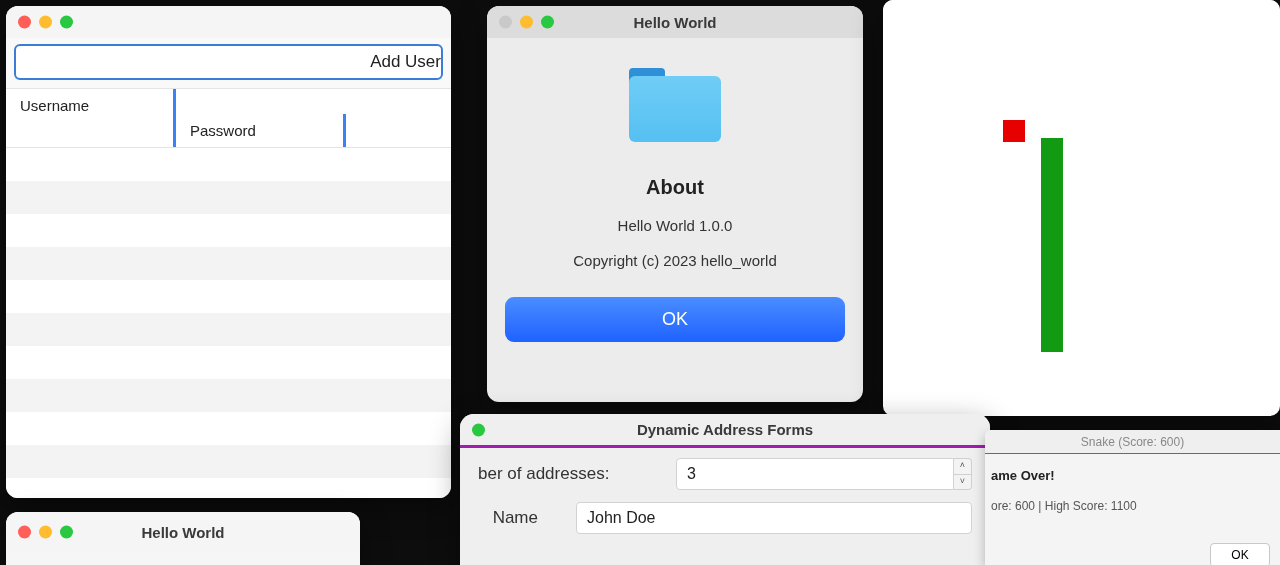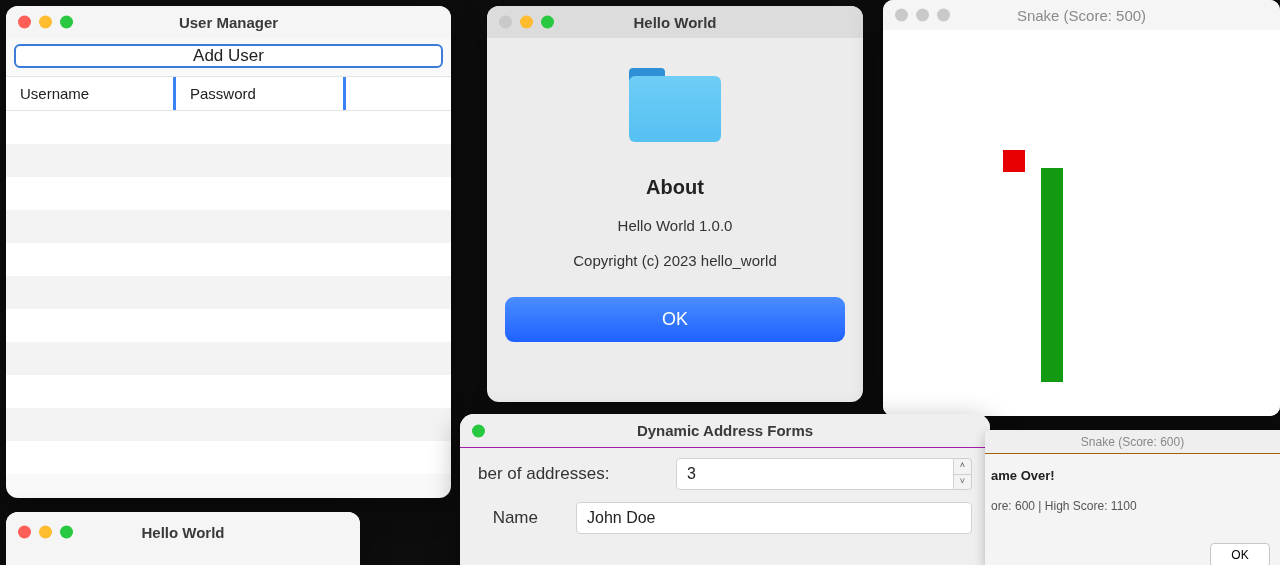--- a/index.html
+++ b/index.html
@@ -22,21 +22,21 @@
   }
 
   .titlebar {
     display: flex;
     align-items: center;
     height: 32px;
     padding: 0 12px;
     position: relative;
   }
   .titlebar.gray { background: #dcdcdc; }
-  .titlebar.light { background: #efefef; border-bottom: 1px solid #a21caf; }
+  .titlebar.light { background: #efefef; border-bottom: 3px solid #a21caf; }
   .titlebar.flat { background: #f5f5f5; }
 
   .traffic {
     display: flex;
     gap: 8px;
     position: absolute;
     left: 12px;
     top: 50%;
     transform: translateY(-50%);
   }
@@ -58,22 +58,22 @@
   
   #user-manager { left: 6px; top: 6px; width: 445px; height: 492px; background:#f9f9f9; }
   #user-manager .tabs {
     display: flex;
     padding: 6px 8px 8px;
     gap: 0;
     background: #f9f9f9;
   }
   #user-manager .tab {
     flex: 1;
-    text-align: center;
-    padding: 0 0;
+    text-align: right;
+    padding: 6px 0;
     font-size: 17px;
     color: #9a9a9a;
     background: #efefef;
     border: 1px solid #d0d0d0;
   }
   #user-manager .tab:first-child { border-radius: 6px 0 0 6px; }
   #user-manager .tab:last-child  { border-radius: 0 6px 6px 0; border-left:none; }
   #user-manager .tab.active {
     background: #fff;
     color: #222;
@@ -88,21 +88,21 @@
     background: #fff;
     border-top: 1px solid #e4e4e4;
     border-bottom: 1px solid #e4e4e4;
     font-size: 15px;
   }
   .table-head .col {
     padding: 8px 14px;
     border-right: 3px solid #3b82f6;
   }
   .table-head .col:first-child { width: 170px; }
-  .table-head .col:nth-child(2) { width: 170px; }
+  .table-head .col:nth-child(2) { width: 170px; margin-top: 25px; }
   .table-head .col:last-child { flex:1; border-right:none; }
 
   .table-body { background:#fff; }
   .table-body .row { height: 33px; }
   .table-body .row:nth-child(even){ background:#f3f3f3; }
 
   
   #about-window { left: 487px; top: 6px; width: 376px; height: 396px; background:#ececec; }
   #about-window .body {
     padding: 30px 18px 16px;
@@ -181,21 +181,20 @@
 </head>
 <body>
 
 <div class="window" id="user-manager">
   <div class="titlebar flat">
     <div class="traffic">
       <span class="dot red"></span>
       <span class="dot yellow"></span>
       <span class="dot green"></span>
     </div>
-    <div class="title">User Manager</div>
   </div>
 
   <div class="tabs">
     <div class="tab active">Add User</div>
   </div>
 
   <div class="table-head">
     <div class="col">Username</div>
     <div class="col">Password</div>
     <div class="col"></div>
@@ -230,28 +229,20 @@
       <div class="body"></div>
     </div>
     <h2>About</h2>
     <div class="line1">Hello World 1.0.0</div>
     <div class="line2">Copyright (c) 2023 hello_world</div>
     <button class="blue-btn">OK</button>
   </div>
 </div>
 
 <div class="window" id="snake-window">
-  <div class="titlebar flat">
-    <div class="traffic">
-      <span class="dot dim"></span>
-      <span class="dot dim"></span>
-      <span class="dot dim"></span>
-    </div>
-    <div class="title dim">Snake (Score: 500)</div>
-  </div>
   <div class="canvas">
     <div class="food" style="left:120px;top:120px;"></div>
     <div class="snake-seg" style="left:158px;top:138px;height:214px;"></div>
   </div>
 </div>
 
 <div class="window" id="address-window">
   <div class="titlebar light">
     <div class="traffic">
       <span class="dot green"></span>

